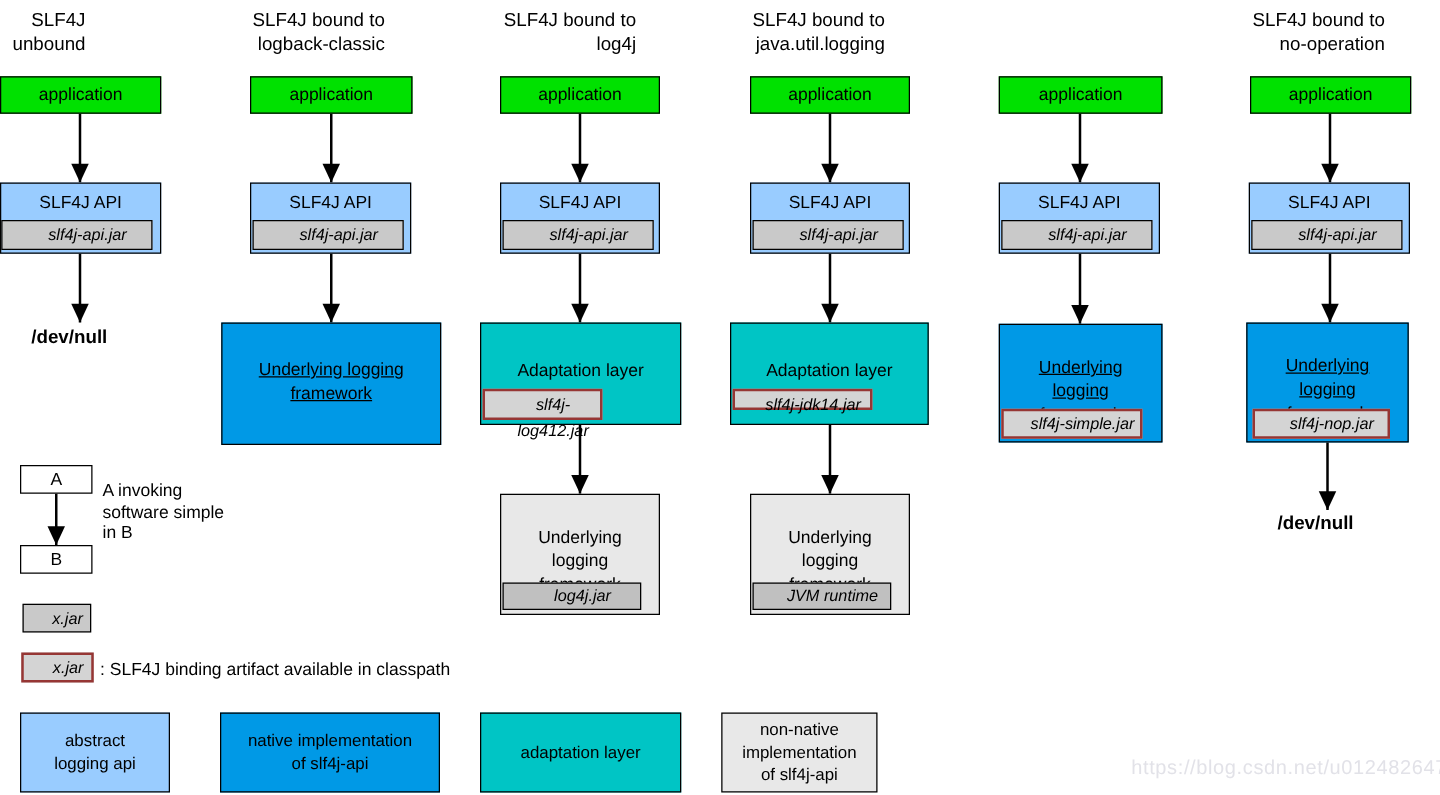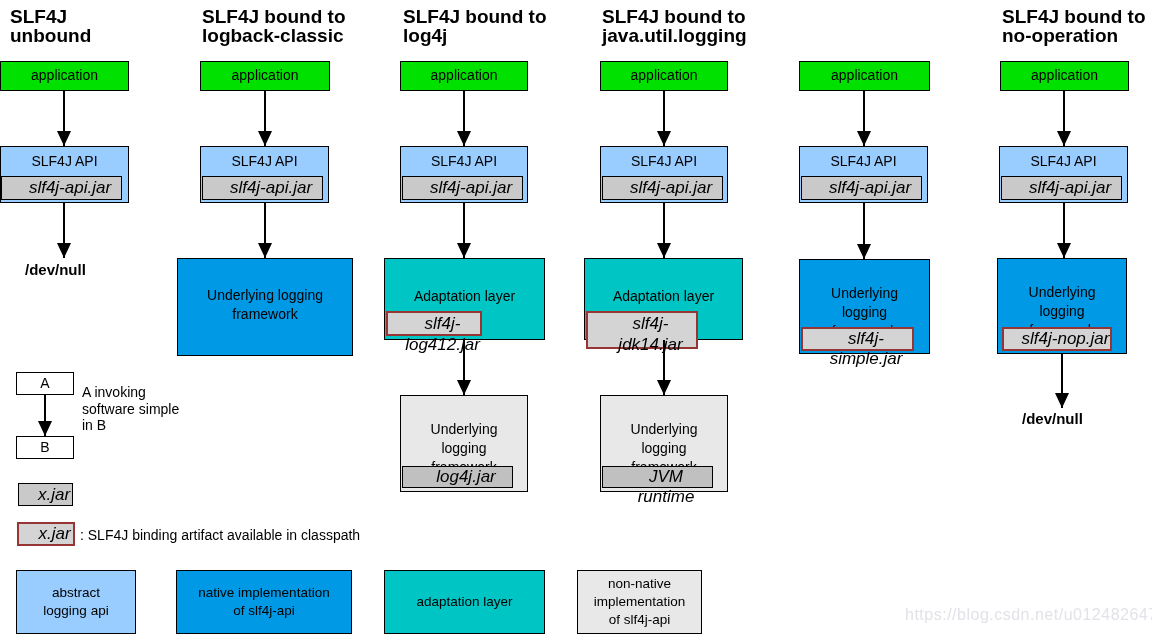--- a/index.html
+++ b/index.html
@@ -1,29 +1,29 @@
 <!DOCTYPE html>
 <html><head>
 <meta charset="utf-8">
 <style>
   html,body { margin:0; padding:0; background:#fff; }
   .stage {
     position:relative; width:1152px; height:636px; background:#ffffff;
     font-family:"Liberation Sans", sans-serif; color:#000; overflow:hidden;
   }
-  .title { position:absolute; font-weight:bold; font-size:19px; line-height:19px; white-space:pre-line; }
+  .title { position:absolute; font-weight:normal; font-size:15px; line-height:19px; white-space:pre-line;text-align:right; }
   .box { position:absolute; border:1.5px solid #000; box-sizing:border-box; text-align:center; }
   .app { background:#00e100; height:30px; font-size:14px; line-height:26px; }
   .api { background:#99ccff; height:57px; font-size:14px; }
   .api-label { padding-top:6px; }
-  .jar { font-style:italic; font-size:17px; box-sizing:border-box;padding-left:17px; }
+  .jar { font-style:italic; font-size:13px; box-sizing:border-box;padding-left:17px; }
   .api-jar { position:absolute; left:0px; bottom:2px; width:121px; height:24px;
              background:#c9c9c9; border:1px solid #000; line-height:22px; text-align:center; }
   .fw { font-size:14px; line-height:19px; white-space:pre-line; }
-  .blue { background:#0099e6; }
+  .blue { background:#0099e6;text-decoration:underline; }
   .teal { background:#00c5c5; }
   .grayfw { background:#e8e8e8; }
   .binding { position:absolute; background:#d4d4d4; border:2px solid #963634; text-align:center; }
   .plainjar { position:absolute; background:#c0c0c0; border:1px solid #000; text-align:center; }
   .arrow { position:absolute; width:1.5px; background:#000; }
   .arrow::after {
     content:""; position:absolute; bottom:0; left:50%; transform:translateX(-50%);
     width:0; height:0; border-left:7px solid transparent; border-right:7px solid transparent;
     border-top:15px solid #000;
   }
@@ -92,21 +92,21 @@
 java.util.logging</div>
   <div class="box app" style="left:600px;top:61px;width:128px">application</div>
   <div class="arrow" style="left:663px;top:91px;height:55px"></div>
   <div class="box api" style="left:600px;top:146px;width:128px">
     <div class="api-label">SLF4J API</div>
     <div class="jar api-jar" style="left:1px">slf4j-api.jar</div>
   </div>
   <div class="arrow" style="left:663px;top:203px;height:55px"></div>
   <div class="box teal fw" style="left:584px;top:258px;width:159px;height:82px">
     <div style="padding-top:9px">Adaptation layer</div>
-    <div class="jar binding" style="left:1px;top:52px;width:112px;height:38px;line-height:21px">slf4j-jdk14.jar</div>
+    <div class="jar binding" style="left:1px;top:52px;width:112px;height:17px;line-height:21px">slf4j-jdk14.jar</div>
   </div>
   <div class="arrow" style="left:663px;top:340px;height:55px"></div>
   <div class="box grayfw fw" style="left:600px;top:395px;width:128px;height:97px">
     <div style="padding-top:5px">Underlying
 logging
 framework</div>
     <div class="jar plainjar" style="left:1px;bottom:3px;width:111px;height:22px;line-height:20px">JVM runtime</div>
   </div>
 
   <div class="box app" style="left:799px;top:61px;width:131px">application</div>

